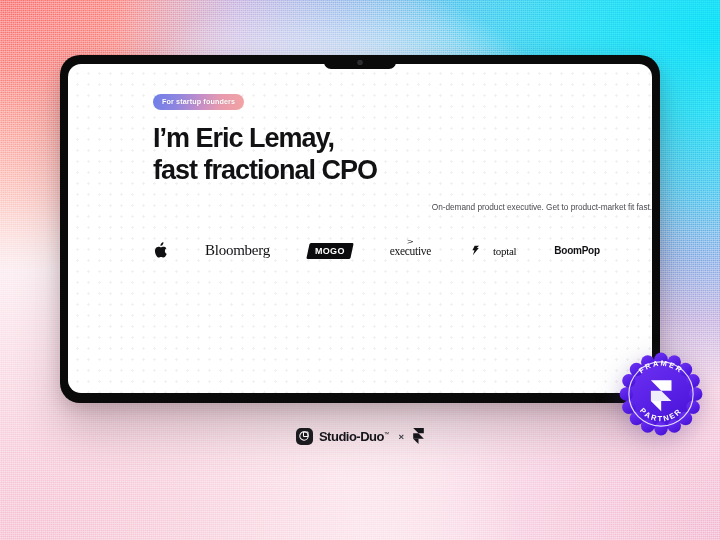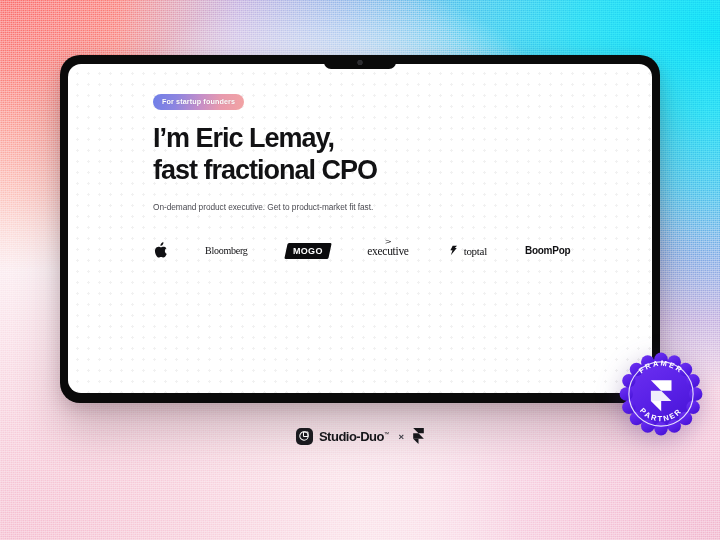--- a/index.html
+++ b/index.html
@@ -112,36 +112,37 @@
     letter-spacing: -1.0px;
     color: #121214;
   }
   .headline span { display: block; }
 
   .subhead {
     margin-top: 15px;
     font-size: 8.3px;
     color: #4b4b52;
     letter-spacing: -.05px;
+    text-align: right;
   }
 
   
   .logos {
     margin-top: 28px;
     display: flex;
     align-items: center;
     gap: 38px;
     height: 22px;
   }
   .logo { display: flex; align-items: center; color: #111114; }
 
   .logo-apple svg { display: block; }
 
   .logo-bloomberg {
-    font-size: 10px;
+    font-size: 15px;
     letter-spacing: -.25px;
     font-family: "Liberation Serif", serif;
     font-weight: normal;
   }
   .logo-mogo {
     background: #0b0b0d;
     transform: skewX(-12deg);
     padding: 3px 7px;
     border-radius: 1.5px;
   }
@@ -160,21 +161,21 @@
     letter-spacing: -.3px;
   }
   .logo-accenture .acc-mark {
     position: absolute;
     top: -7px; left: 50%;
     transform: translateX(-50%) scaleX(1.45);
     font-size: 7.5px;
     line-height: 1;
     font-family: "Liberation Sans", sans-serif;
   }
-  .logo-toptal { gap: 6px; }
+  .logo-toptal { gap: 13px; }
   .logo-toptal .tt-text {
     font-size: 11px;
     letter-spacing: -.3px;
     font-family: "Liberation Serif", serif;
   }
   .logo-boompop {
     font-size: 10px;
     font-weight: bold;
     letter-spacing: -.25px;
     font-family: "Liberation Sans", sans-serif;

